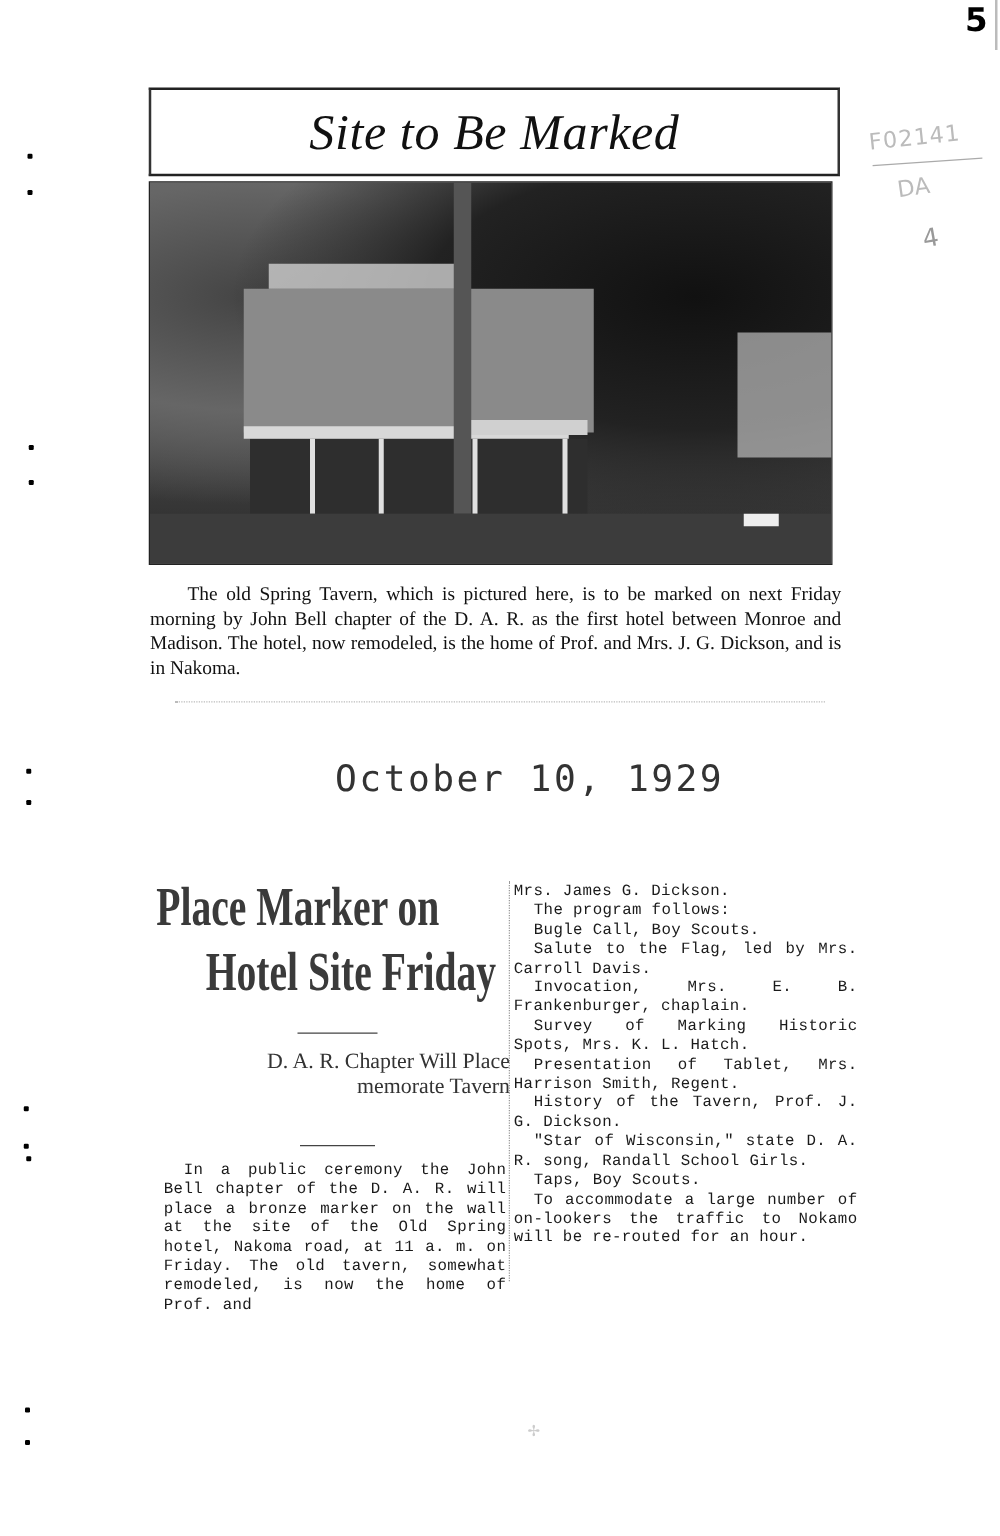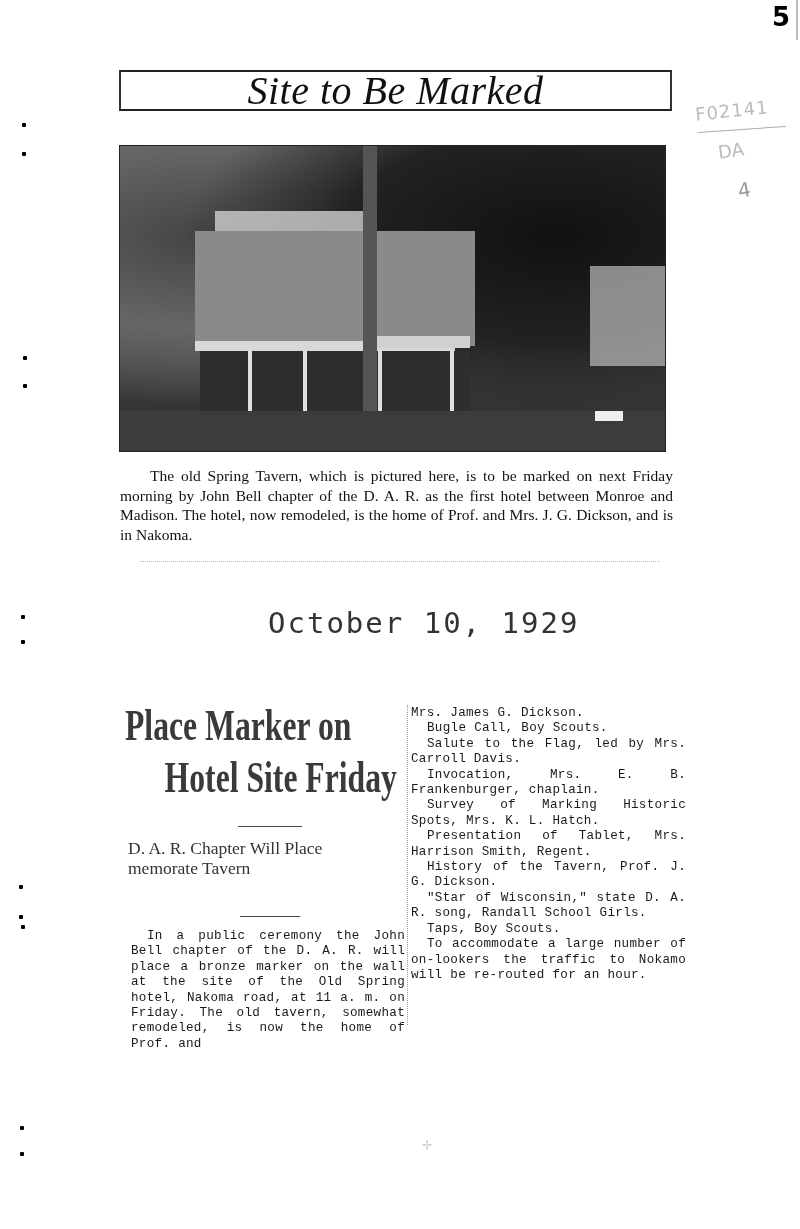--- a/index.html
+++ b/index.html
@@ -8,21 +8,21 @@
     background: #ffffff; color: #1a1a1a;
     font-family: "Liberation Serif", serif;
   }
   .abs { position: absolute; }
   .page-number {
     left: 772px; top: 2px; font-family: "DejaVu Sans", sans-serif;
     font-weight: bold; font-size: 26px; color: #000;
   }
   .page-number-rule { left: 796px; top: 0; width: 2px; height: 40px; background: #bbb; }
   .title-box {
-    left: 119px; top: 70px; width: 553px; height: 41px;
+    left: 119px; top: 70px; width: 553px; height: 71px;
     border-top: 2px solid #222; border-bottom: 2px solid #222;
     border-left: 2px solid #333; border-right: 2px solid #333;
     box-sizing: border-box; display: flex; align-items: center; justify-content: center;
   }
   .title-text {
     font-family: "Liberation Serif", serif; font-style: italic; font-size: 40px;
     color: #111; letter-spacing: 0.5px;
   }
   .photo {
     left: 119px; top: 145px; width: 547px; height: 307px;
@@ -59,21 +59,21 @@
   .note3 { left: 738px; top: 178px; font-size: 20px; color: #999; transform: rotate(-10deg); }
   .headline {
     left: 125px; top: 700px; width: 285px; text-align: center;
     font-family: "Liberation Serif", serif; font-weight: bold; color: #3a3a3a;
     transform-origin: left top;
   }
   .headline .line1 { font-size: 44px; line-height: 52px; transform: scaleX(0.72); transform-origin: left; white-space: nowrap; display: block; text-align: left; }
   .headline .line2 { font-size: 44px; line-height: 52px; transform: scaleX(0.72); transform-origin: left; white-space: nowrap; display: block; text-align: left; padding-left: 55px; }
   .headline-rule { left: 238px; top: 826px; width: 64px; border-top: 1px solid #444; }
   .subhead {
-    left: 128px; top: 838px; width: 280px; text-align: left;
+    left: 128px; top: 838px; width: 280px; text-align: right;
     font-family: "Liberation Serif", serif; font-size: 17.5px; line-height: 20px; color: #333;
   }
   .subhead-rule { left: 240px; top: 916px; width: 60px; border-top: 1px solid #444; }
   .col-rule { left: 407px; top: 705px; width: 0; height: 320px; border-left: 1px dotted #999; }
   .body-col {
     font-family: "Liberation Mono", monospace; font-size: 12.6px; line-height: 15.4px;
     color: #1a1a1a; letter-spacing: 0.3px;
   }
   .col-left { left: 131px; top: 929px; width: 274px; text-align: justify; }
   .col-right { left: 411px; top: 706px; width: 275px; }
@@ -144,20 +144,21 @@
 <div class="abs subhead-rule"></div>
 
 <div class="abs col-rule"></div>
 
 <div class="abs body-col col-left">
   <p class="ind">In a public ceremony the John Bell chapter of the D. A. R. will place a bronze marker on the wall at the site of the Old Spring hotel, Nakoma road, at 11 a. m. on Friday. The old tavern, somewhat remodeled, is now the home of Prof. and</p>
 </div>
 
 <div class="abs body-col col-right">
   <p>Mrs. James G. Dickson.</p>
+  <p class="ind">The program follows:</p>
   <p class="ind justify">Bugle Call, Boy Scouts.</p>
   <p class="ind justify">Salute to the Flag, led by Mrs. Carroll Davis.</p>
   <p class="ind justify">Invocation, Mrs. E. B. Frankenburger, chaplain.</p>
   <p class="ind justify">Survey of Marking Historic Spots, Mrs. K. L. Hatch.</p>
   <p class="ind justify">Presentation of Tablet, Mrs. Harrison Smith, Regent.</p>
   <p class="ind justify">History of the Tavern, Prof. J. G. Dickson.</p>
   <p class="ind justify">"Star of Wisconsin," state D. A. R. song, Randall School Girls.</p>
   <p class="ind justify">Taps, Boy Scouts.</p>
   <p class="ind justify">To accommodate a large number of on-lookers the traffic to Nokamo will be re-routed for an hour.</p>
 </div>

